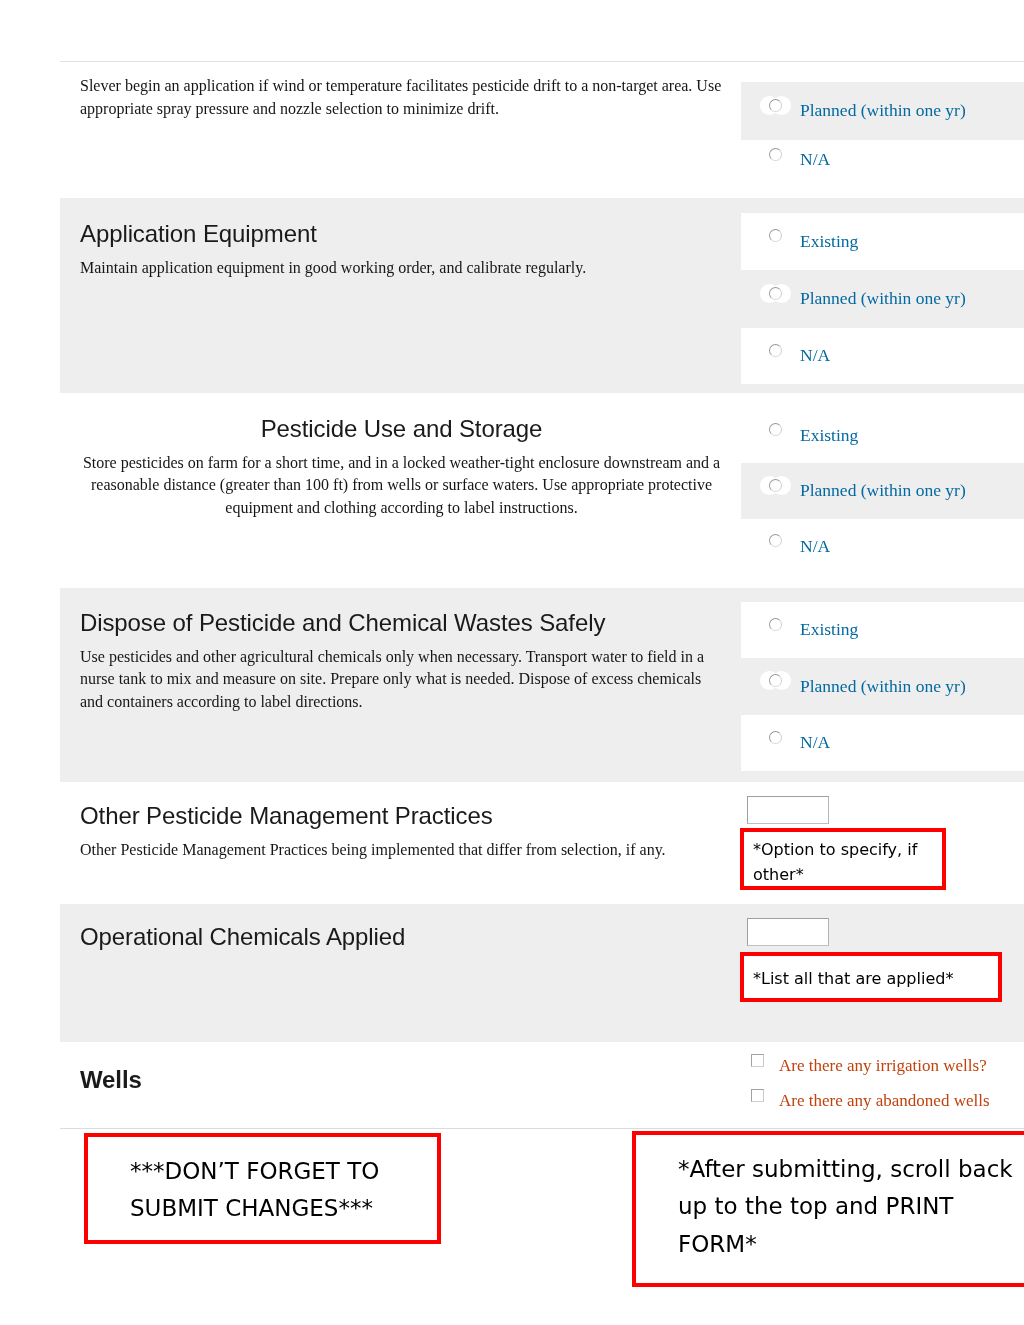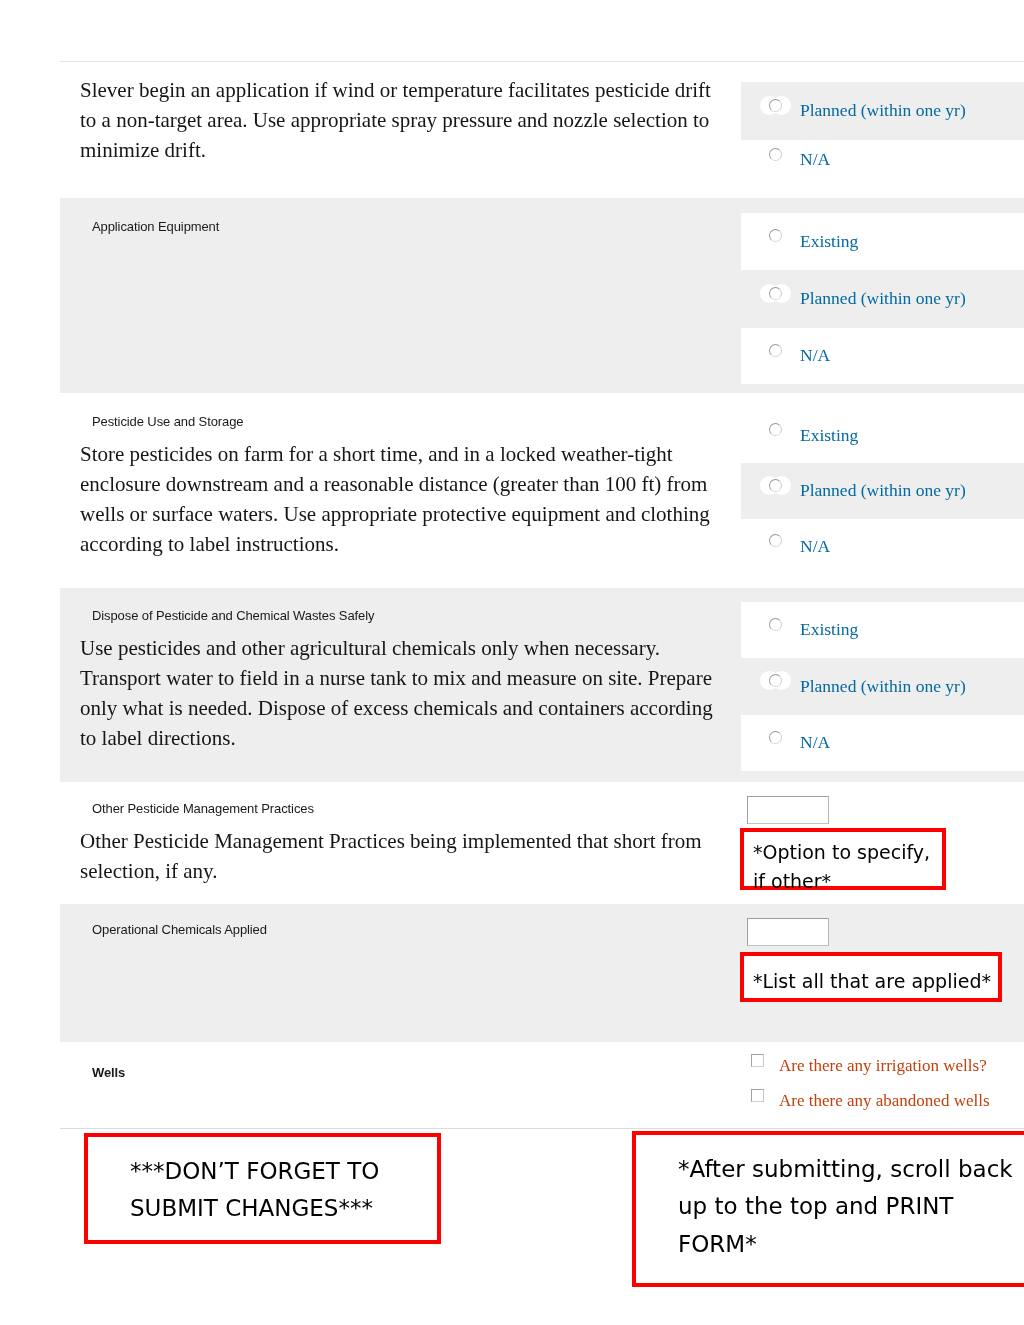--- a/index.html
+++ b/index.html
@@ -44,30 +44,30 @@
 
   .cell-options {
     flex: 1 1 auto;
     box-sizing: border-box;
     padding: 0;
     align-self: stretch;
   }
 
   .row-title {
     font-family: "Liberation Sans", sans-serif;
-    font-size: 13px;
+    font-size: 24px;
     font-weight: 400;
     color: #1a1a1a;
     letter-spacing: -0.1px;
-    margin: 0 0 9px 12px;
+    margin: 0 0 9px 0;
     line-height: 1.15;
   }
   .row-desc {
     font-family: "Liberation Serif", serif;
-    font-size: 21px;
+    font-size: 16px;
     line-height: 1.43;
     color: #161616;
     margin: 0;
   }
 
   
   .opt-list { padding: 0; margin: 0; }
   .opt {
     display: flex;
     align-items: center;
@@ -154,21 +154,21 @@
   .annot {
     position: absolute;
     border: 4px solid #ff0000;
     background: #ffffff;
     box-sizing: border-box;
     font-family: "DejaVu Sans", sans-serif;
     color: #000000;
     z-index: 30;
   }
   .annot-inline {
-    font-size: 19px;
+    font-size: 16px;
     line-height: 1.55;
     padding: 6px 7px 6px 9px;
   }
   .annot-big {
     font-size: 23px;
     line-height: 1.62;
     padding: 16px 12px 14px 42px;
     margin-left: 24px;
   }
 </style>
@@ -191,41 +191,42 @@
           <span class="radio-glyph"></span>
           <span class="opt-label">N/A</span>
         </div>
       </div>
     </div>
   </div>
 
   <div class="form-row alt" style="height:195px;">
     <div class="cell-desc" style="padding-top:22px;">
       <h3 class="row-title">Application Equipment</h3>
+      <p class="row-desc">Maintain application equipment in good working order, and calibrate regularly.</p>
     </div>
     <div class="cell-options">
       <div class="opt-list" style="padding-top:15px;">
         <div class="opt bg-white" style="height:57px;">
           <span class="radio-glyph"></span>
           <span class="opt-label">Existing</span>
         </div>
         <div class="opt bg-none" style="height:58px;">
           <span class="radio-glyph onwhite"></span>
           <span class="opt-label">Planned (within one yr)</span>
         </div>
         <div class="opt bg-white" style="height:56px;">
           <span class="radio-glyph"></span>
           <span class="opt-label">N/A</span>
         </div>
       </div>
     </div>
   </div>
 
   <div class="form-row plain" style="height:195px;">
-    <div class="cell-desc" style="padding-top:22px;">
+    <div class="cell-desc" style="padding-top:22px;text-align:center;">
       <h3 class="row-title">Pesticide Use and Storage</h3>
       <p class="row-desc">Store pesticides on farm for a short time, and in a locked weather-tight enclosure downstream and a reasonable distance (greater than 100 ft) from wells or surface waters. Use appropriate protective equipment and clothing according to label instructions.</p>
     </div>
     <div class="cell-options">
       <div class="opt-list" style="padding-top:15px;">
         <div class="opt bg-none" style="height:55px;">
           <span class="radio-glyph"></span>
           <span class="opt-label">Existing</span>
         </div>
         <div class="opt bg-gray" style="height:56px;">
@@ -259,21 +260,21 @@
           <span class="radio-glyph"></span>
           <span class="opt-label">N/A</span>
         </div>
       </div>
     </div>
   </div>
 
   <div class="form-row plain" style="height:122px;">
     <div class="cell-desc" style="padding-top:20px;">
       <h3 class="row-title">Other Pesticide Management Practices</h3>
-      <p class="row-desc">Other Pesticide Management Practices being implemented that short from selection, if any.</p>
+      <p class="row-desc">Other Pesticide Management Practices being implemented that differ from selection, if any.</p>
     </div>
     <div class="cell-options">
       <input class="text-input" type="text" value="" style="">
     </div>
   </div>
 
   <div class="form-row alt" style="height:138px;">
     <div class="cell-desc" style="padding-top:19px;">
       <h3 class="row-title">Operational Chemicals Applied</h3>
     </div>

